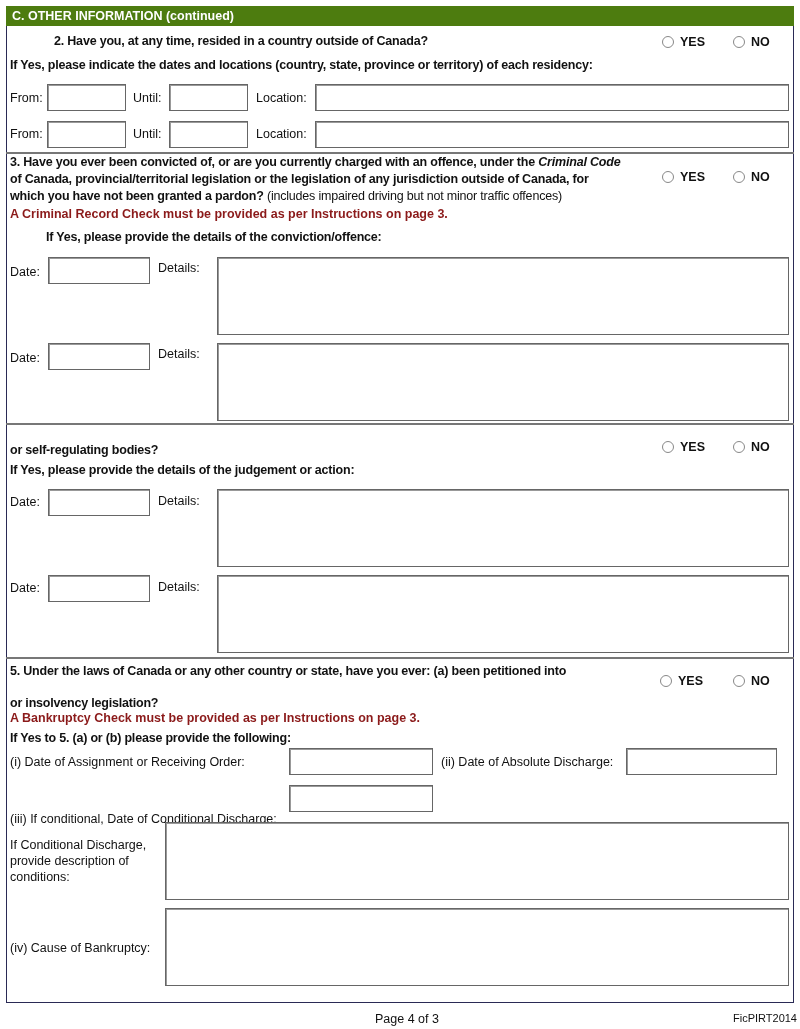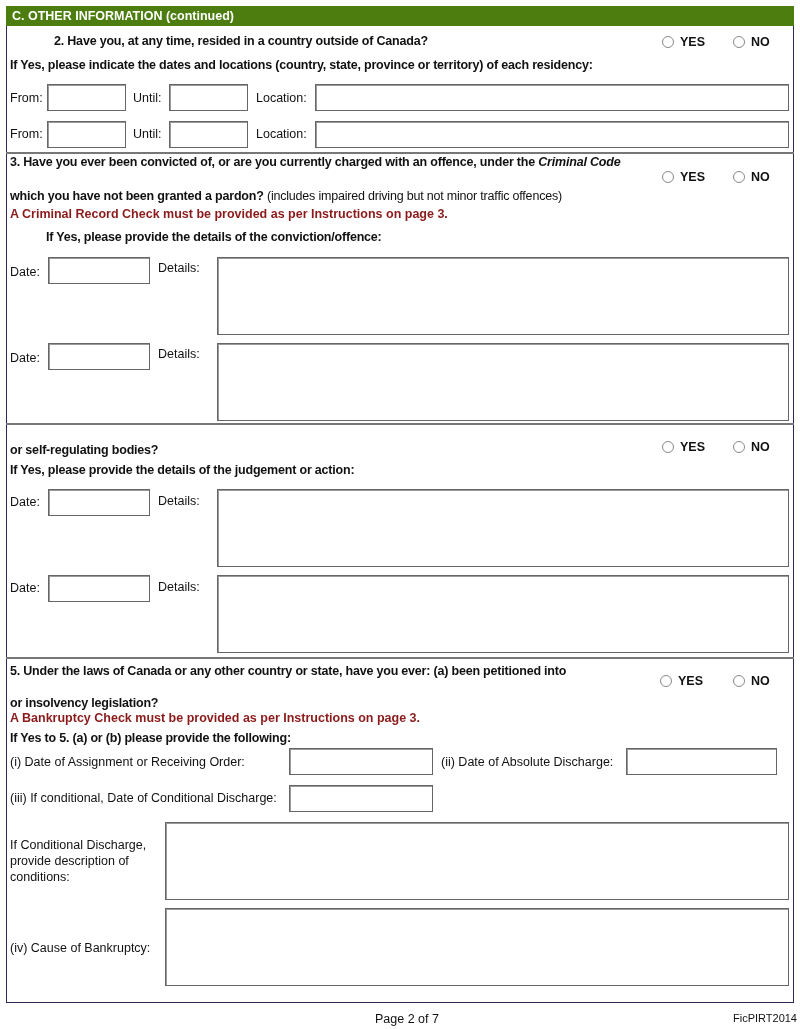--- a/index.html
+++ b/index.html
@@ -45,21 +45,21 @@
 <div class="box" style="left:47px;top:121px;width:79px;height:27px;"></div>
 <div class="abs lbl" style="left:133px;top:127px;">Until:</div>
 <div class="box" style="left:169px;top:121px;width:79px;height:27px;"></div>
 <div class="abs lbl" style="left:256px;top:127px;">Location:</div>
 <div class="box" style="left:315px;top:121px;width:474px;height:27px;"></div>
 
 <div class="sep" style="top:152px;"></div>
 
 <div class="abs q" style="left:10px;top:154px;width:650px;">
   <span>3. Have you ever been convicted of, or are you currently charged with an offence, under the </span><i>Criminal Code</i><br>
-  <br>
+  <span>of Canada, provincial/territorial legislation or the legislation of any jurisdiction outside of Canada, for</span><br>
   <span>which you have not been granted a pardon?</span><span class="normal"> (includes impaired driving but not minor traffic offences)</span>
 </div>
 <div class="radio" style="left:662px;top:170px;">
     <span class="circle"></span>
     <span>YES</span>
   </div>
 <div class="radio" style="left:733px;top:170px;">
     <span class="circle"></span>
     <span>NO</span>
   </div>
@@ -118,27 +118,27 @@
     <span>NO</span>
   </div>
 <div class="abs red" style="left:10px;top:711px;">A Bankruptcy Check must be provided as per Instructions on page 3.</div>
 <div class="abs q" style="left:10px;top:730px;">If Yes to 5. (a) or (b) please provide the following:</div>
 
 <div class="abs lbl" style="left:10px;top:755px;">(i) Date of Assignment or Receiving Order:</div>
 <div class="box" style="left:289px;top:748px;width:144px;height:27px;"></div>
 <div class="abs lbl" style="left:441px;top:755px;">(ii) Date of Absolute Discharge:</div>
 <div class="box" style="left:626px;top:748px;width:151px;height:27px;"></div>
 
-<div class="abs lbl" style="left:10px;top:791px;">(iii) If conditional, Date of Conditional Discharge:</div>
+<div class="abs lbl" style="left:10px;top:812px;">(iii) If conditional, Date of Conditional Discharge:</div>
 <div class="box" style="left:289px;top:785px;width:144px;height:27px;"></div>
 
 <div class="abs lbl" style="left:10px;top:837px;line-height:16px;">
   <span>If Conditional Discharge,</span><br>
   <span>provide description of</span><br>
   <span>conditions:</span>
 </div>
 <div class="box" style="left:165px;top:822px;width:624px;height:78px;"></div>
 
 <div class="abs lbl" style="left:10px;top:941px;">(iv) Cause of Bankruptcy:</div>
 <div class="box" style="left:165px;top:908px;width:624px;height:78px;"></div>
 
-<div class="footer" style="left:375px;top:1012px;">Page 2 of 7</div>
+<div class="footer" style="left:375px;top:1012px;">Page 4 of 3</div>
 <div class="footer" style="left:733px;top:1012px;font-size:11px;">FicPIRT2014</div>
 
 </body></html>

